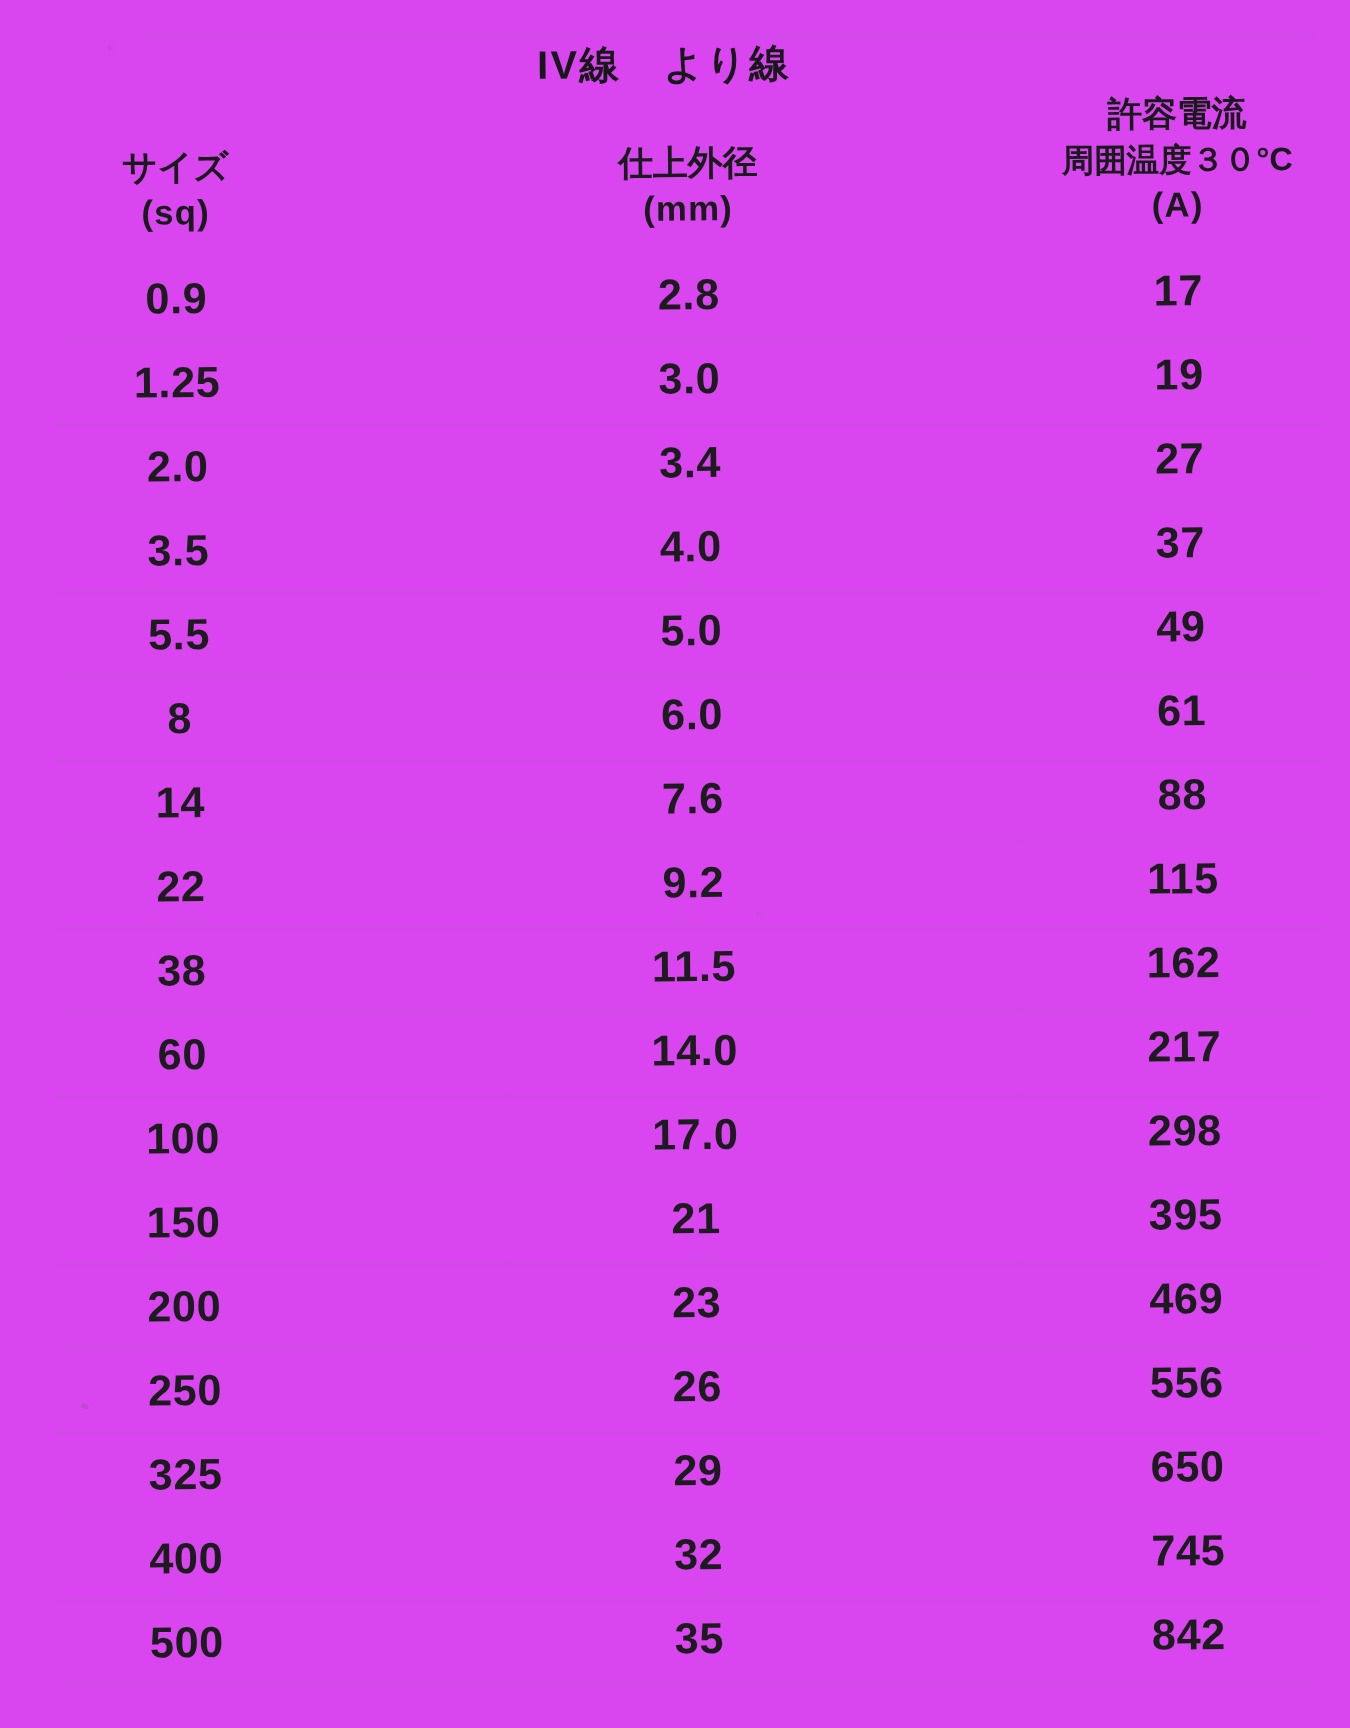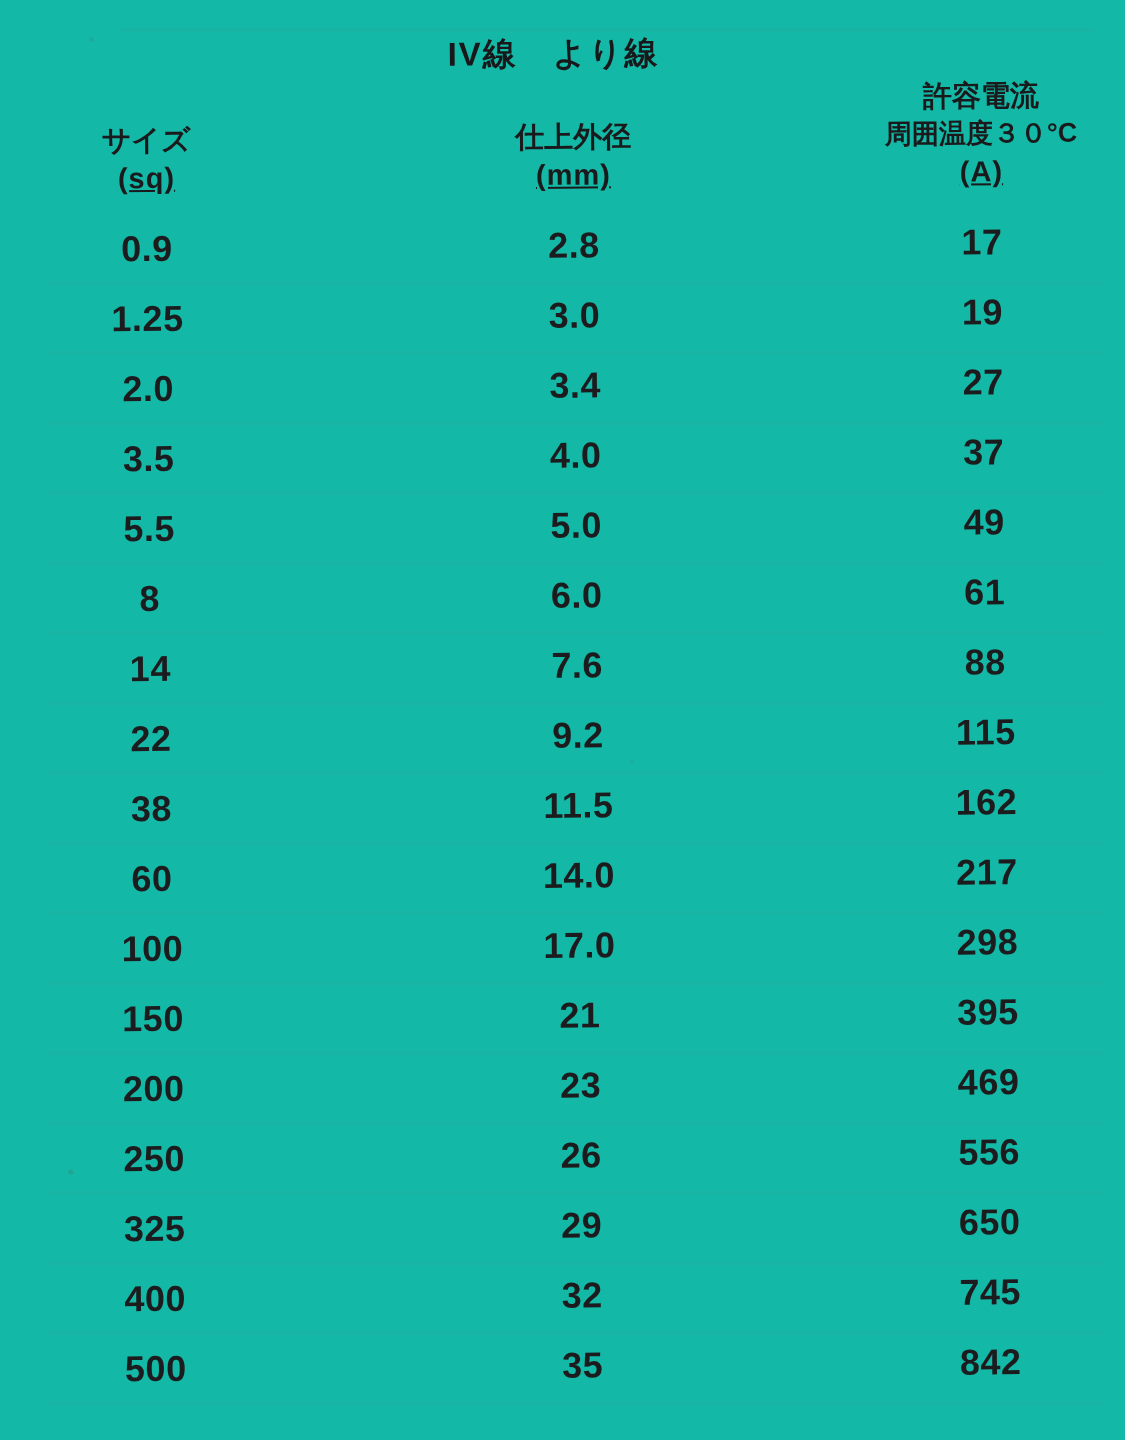--- a/index.html
+++ b/index.html
@@ -11,21 +11,21 @@
     width: 1125px;
     height: 1440px;
     overflow: hidden;
     font-family: "Liberation Sans", "DejaVu Sans", sans-serif;
     color: #1c1c1e;
     position: relative;
   }
   .page {
     position: absolute;
     inset: 0;
-    background: #14b8a6;
+    background: #d946ef;
   }
   
   .noise-bands {
     position: absolute;
     left: 45px;
     right: 20px;
     top: 215px;
     height: 1200px;
     background: repeating-linear-gradient(
       to bottom,
@@ -93,21 +93,20 @@
     justify-content: flex-end;
     align-items: center;
     text-align: center;
     font-weight: 700;
     font-size: 29px;
     line-height: 38px;
     color: #1a1a1c;
   }
   .hcell .unit {
     letter-spacing: 1px;
-    text-decoration: underline;
   }
   .hcell .condition {
     font-size: 27px;
   }
   .tbody {
     position: absolute;
     top: 215px;
     left: 0;
     width: 1070px;
   }

